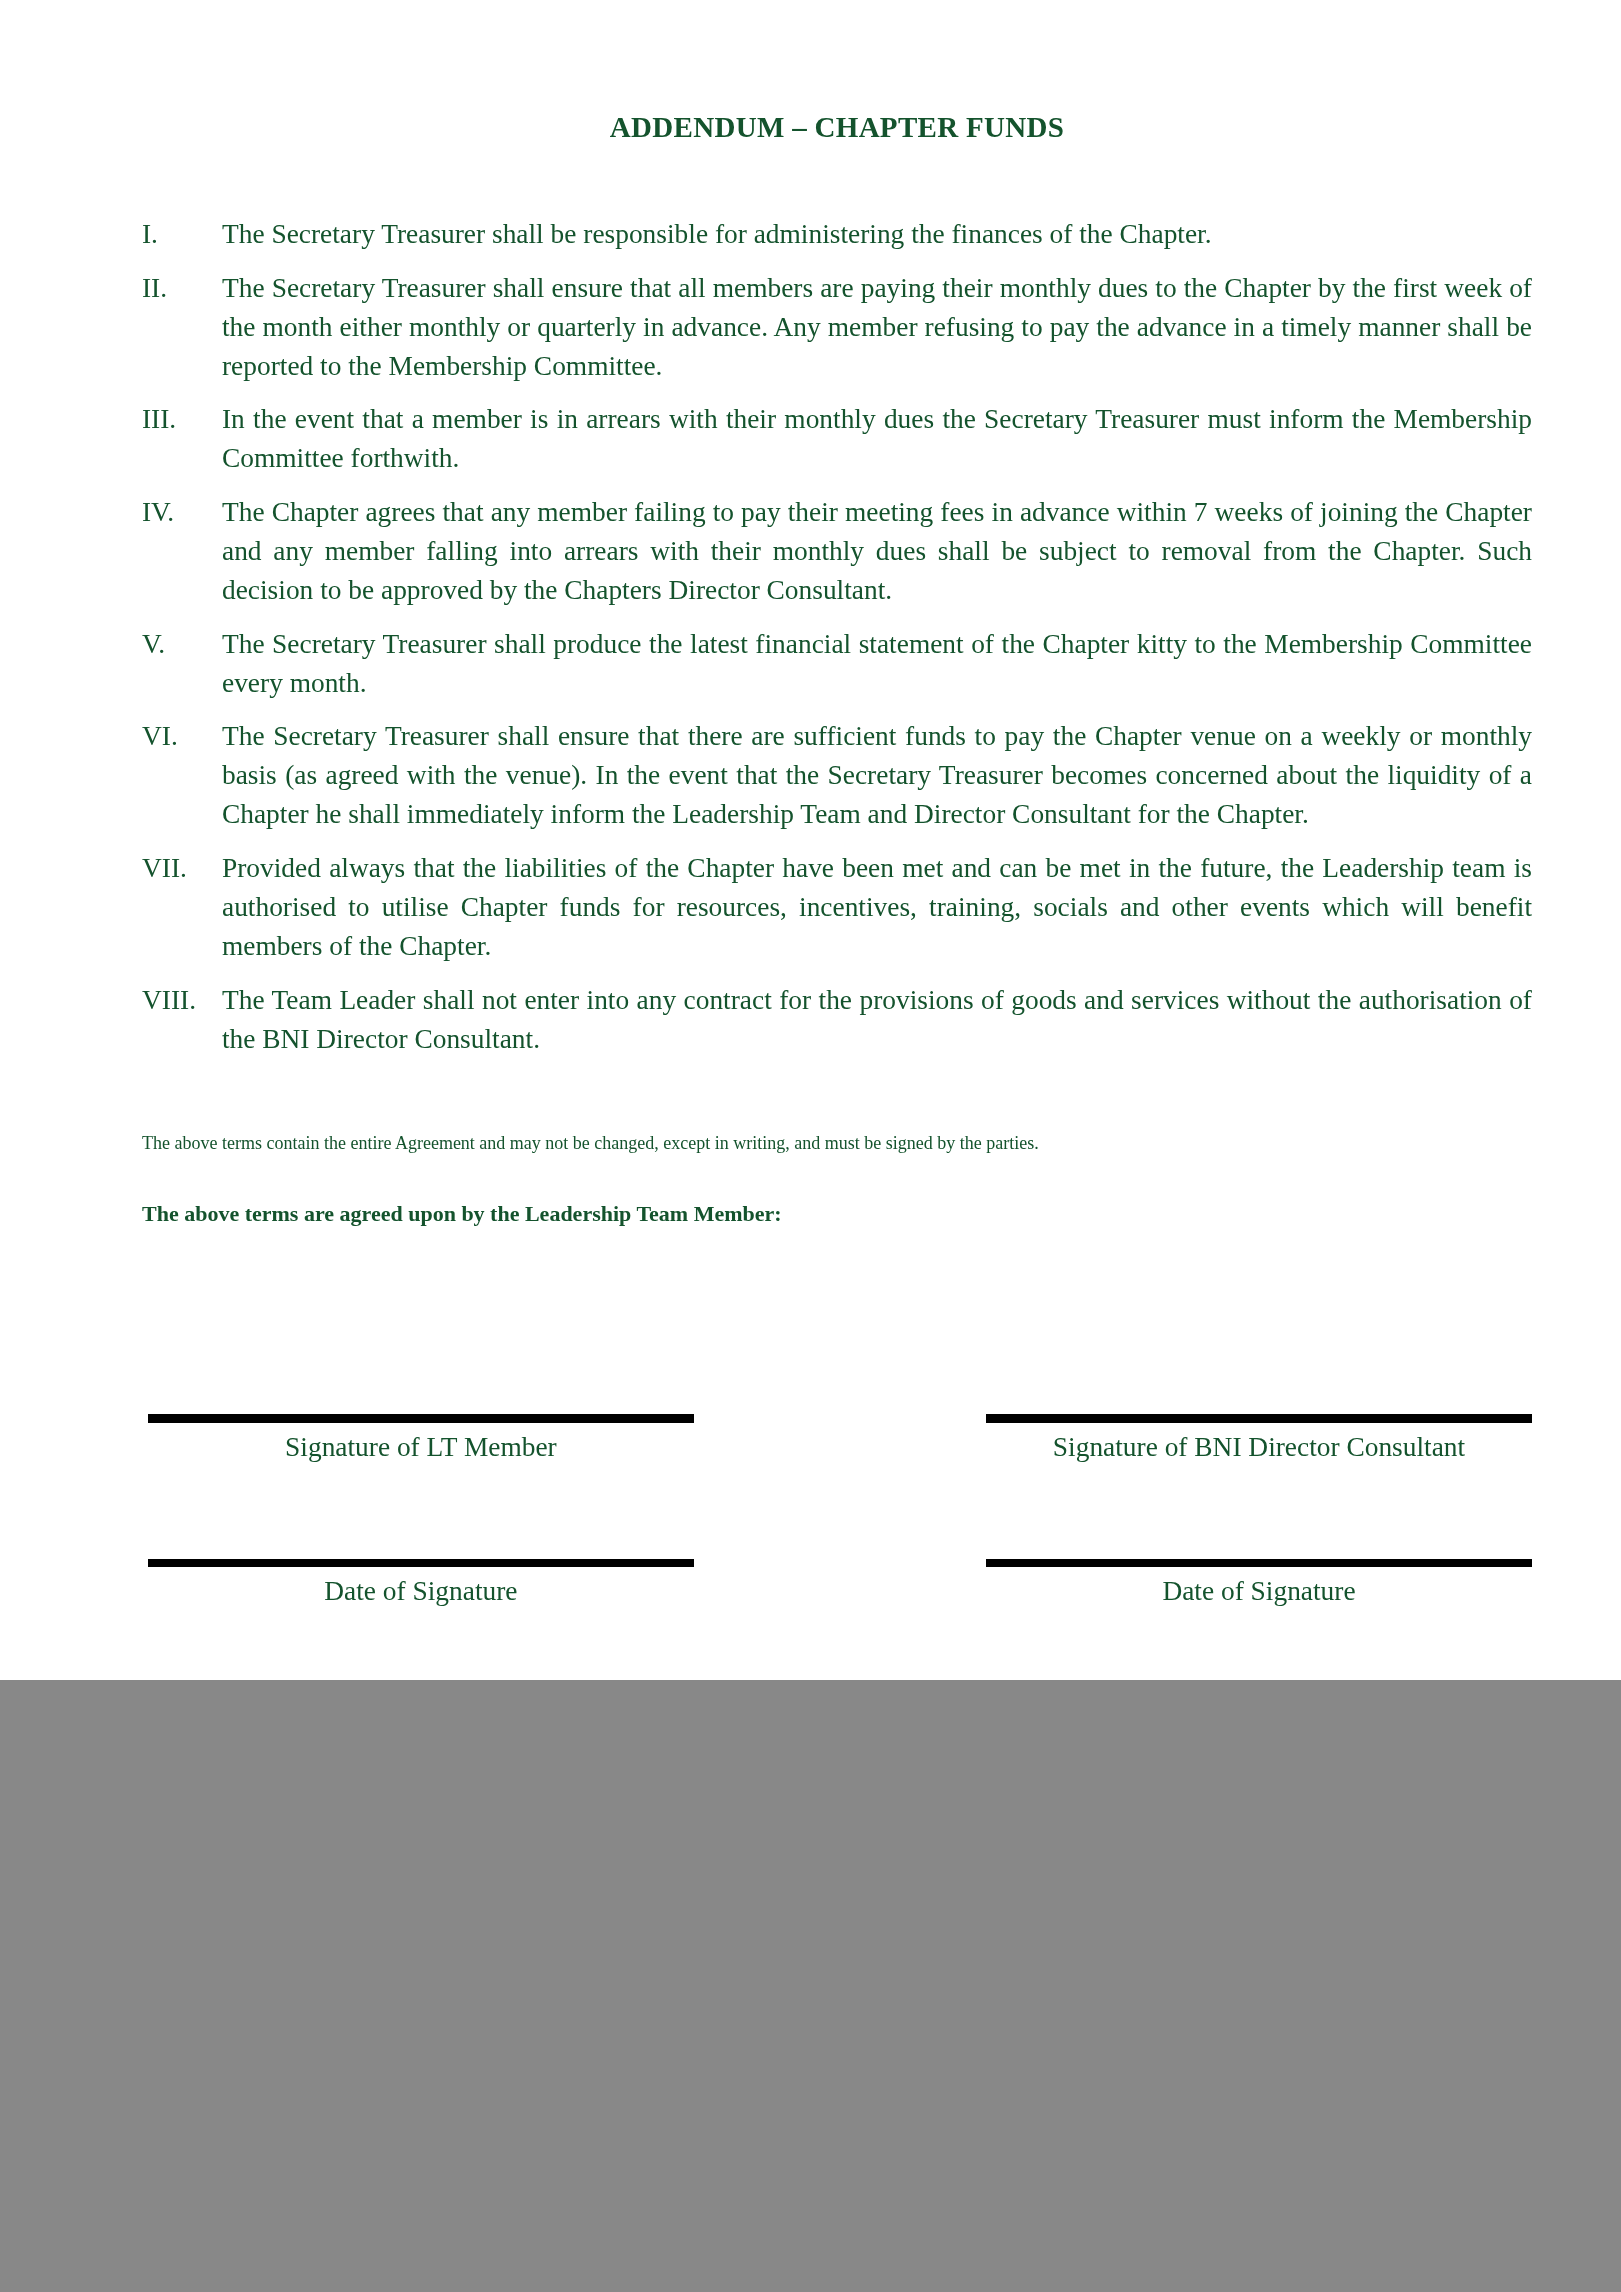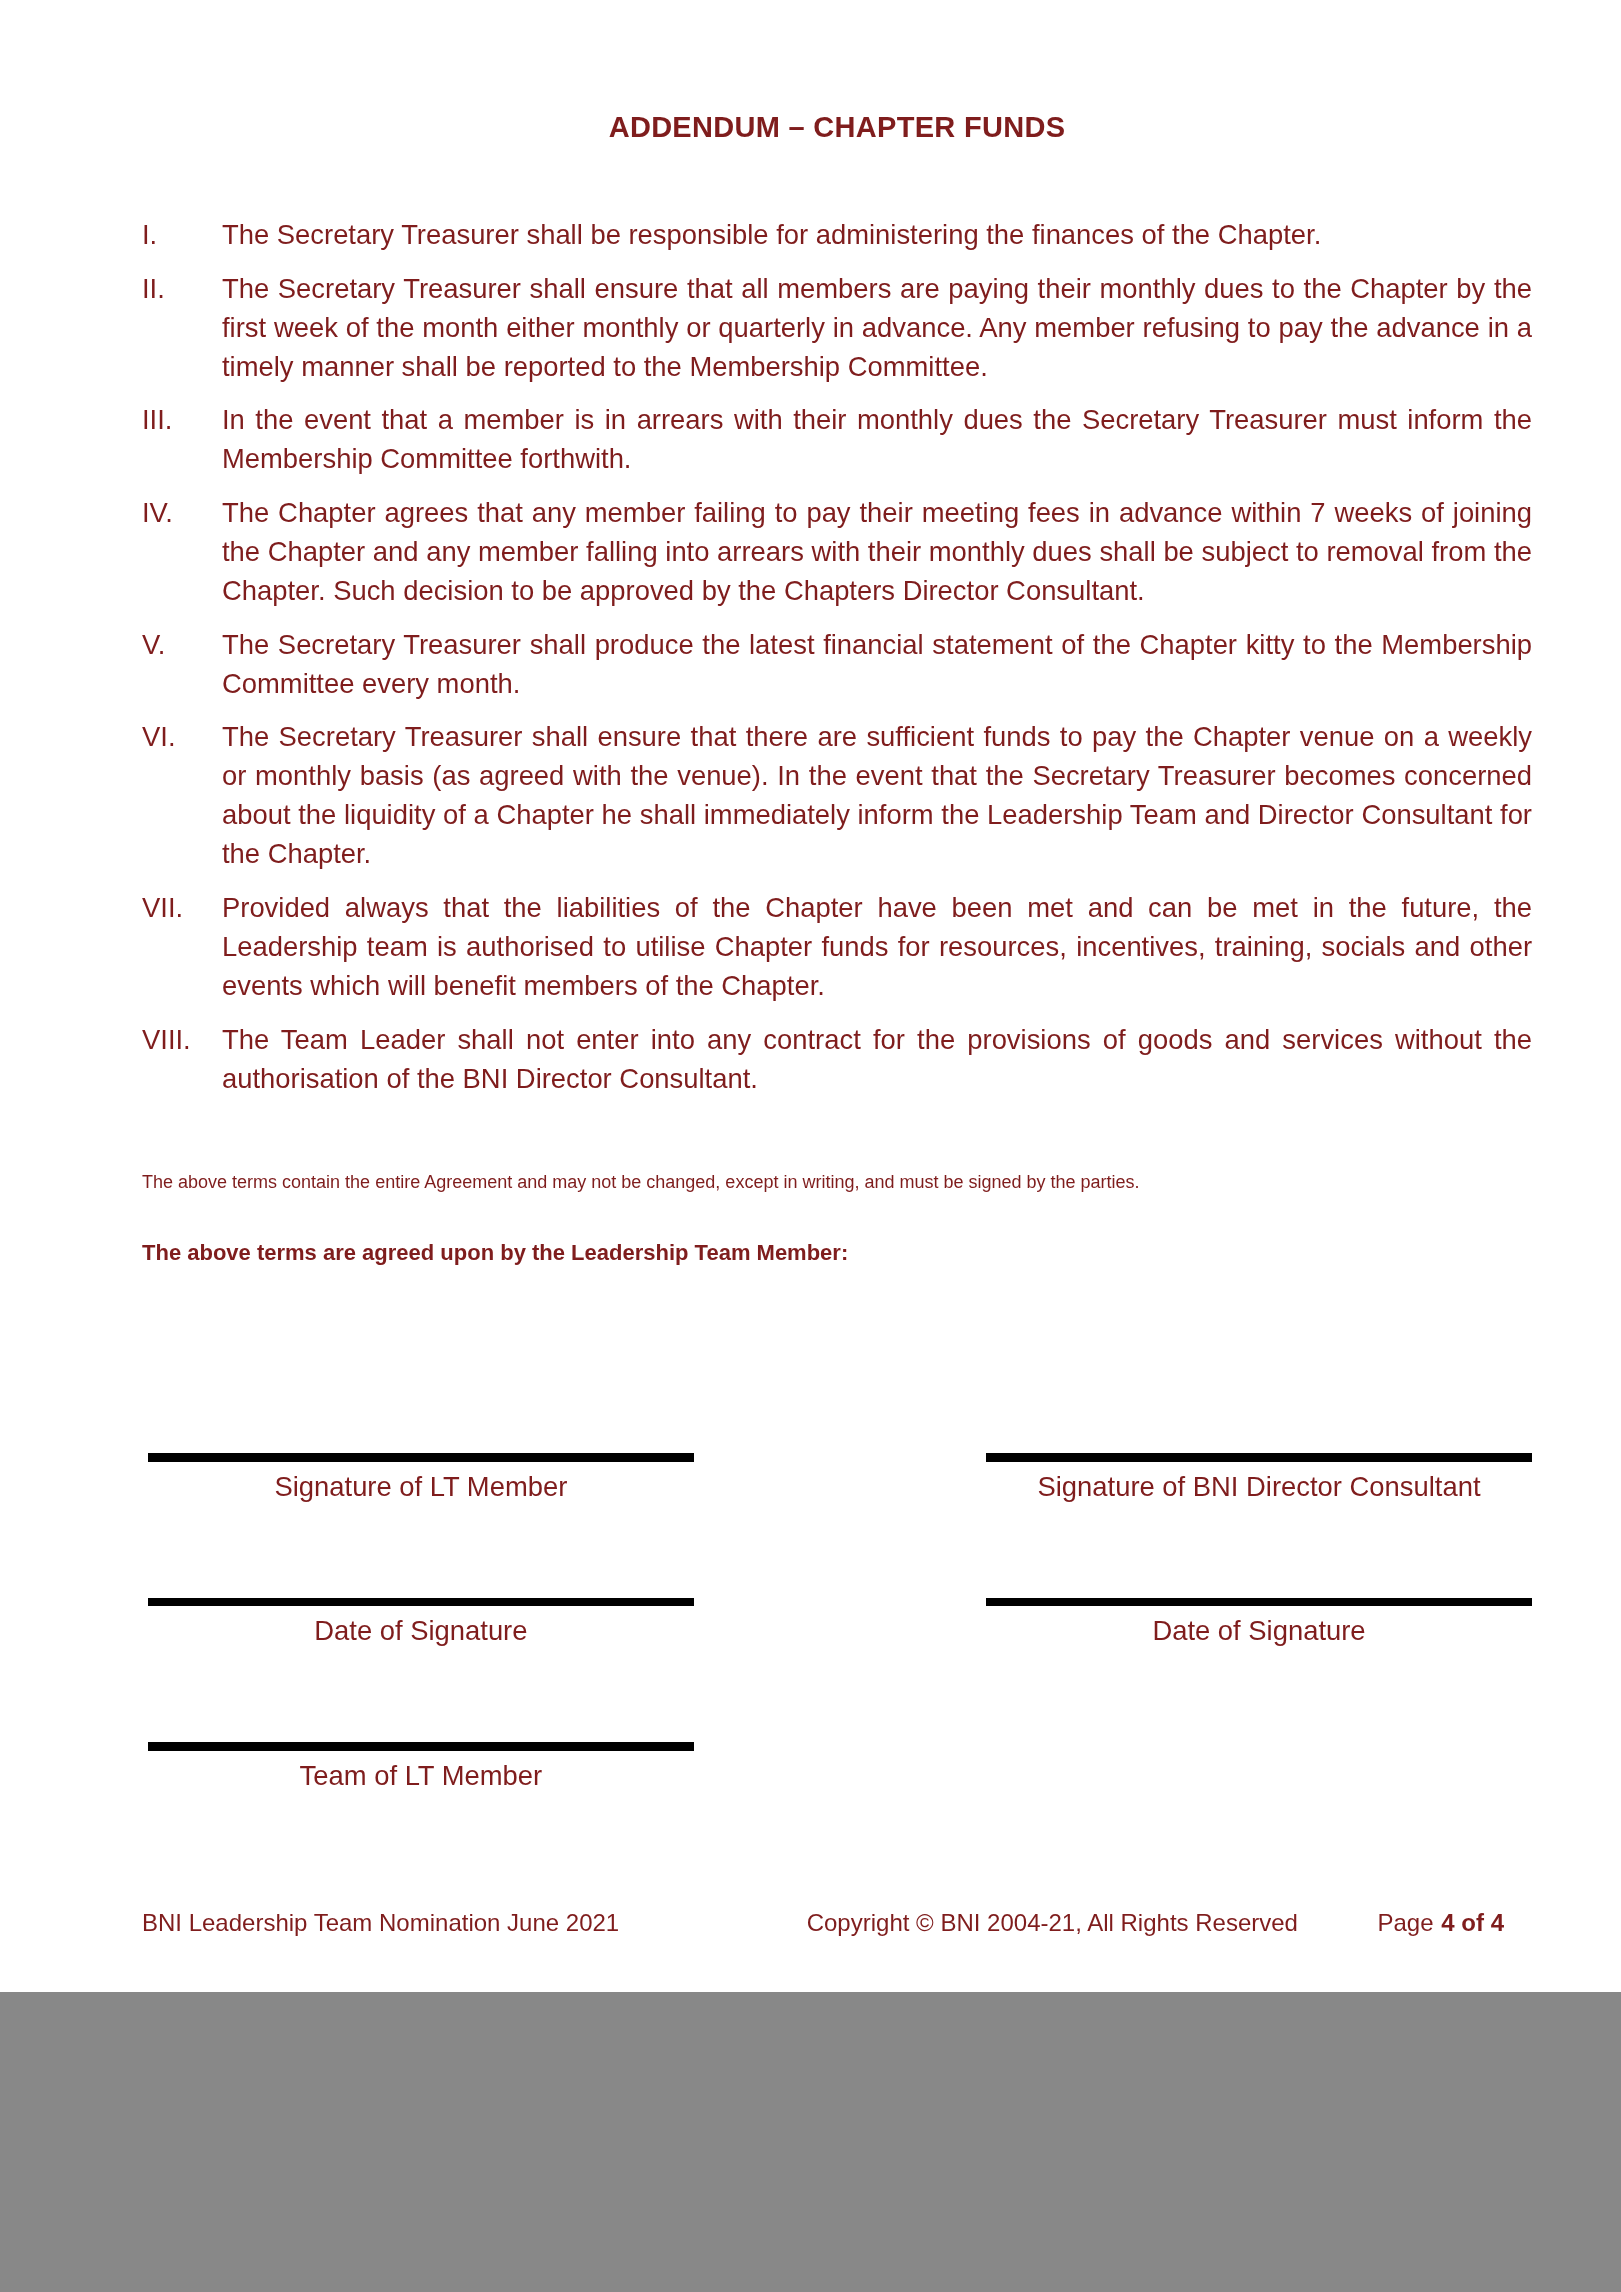--- a/index.html
+++ b/index.html
@@ -1,24 +1,24 @@
 <!DOCTYPE html>
 <html><head>
 <meta charset="utf-8">
 <style>
   * { margin: 0; padding: 0; box-sizing: border-box; }
   html, body { background: #888; }
   .page {
     position: relative;
     width: 1621px;
-    height: 1992px;
+    height: 1680px;
     margin: 0 auto;
     background: #ffffff;
-    color: #7f1d1d;
-    font-family: Liberation Sans, sans-serif;
+    color: #14532d;
+    font-family: Liberation Serif, serif;
     overflow: hidden;
   }
   .content {
     position: absolute;
     left: 142px;
     top: 0;
     width: 1390px; 
   }
   .doc-title {
     margin-top: 111px;
@@ -151,21 +151,14 @@
         </div>
         <div class="sig-cell">
           <div class="sig-line"></div>
           <div class="sig-label">Date of Signature</div>
         </div>
       </div>
     </div>
 
   </div>
 
-  <div class="page-footer">
-    <div class="footer-left">BNI Leadership Team Nomination June 2021</div>
-    <div class="footer-center">Copyright © BNI 2004-21, All Rights Reserved</div>
-    <div class="footer-page">
-      <span>Page</span><span class="page-number">4 of 4</span>
-    </div>
-  </div>
 </div>
 
 
 </body></html>

